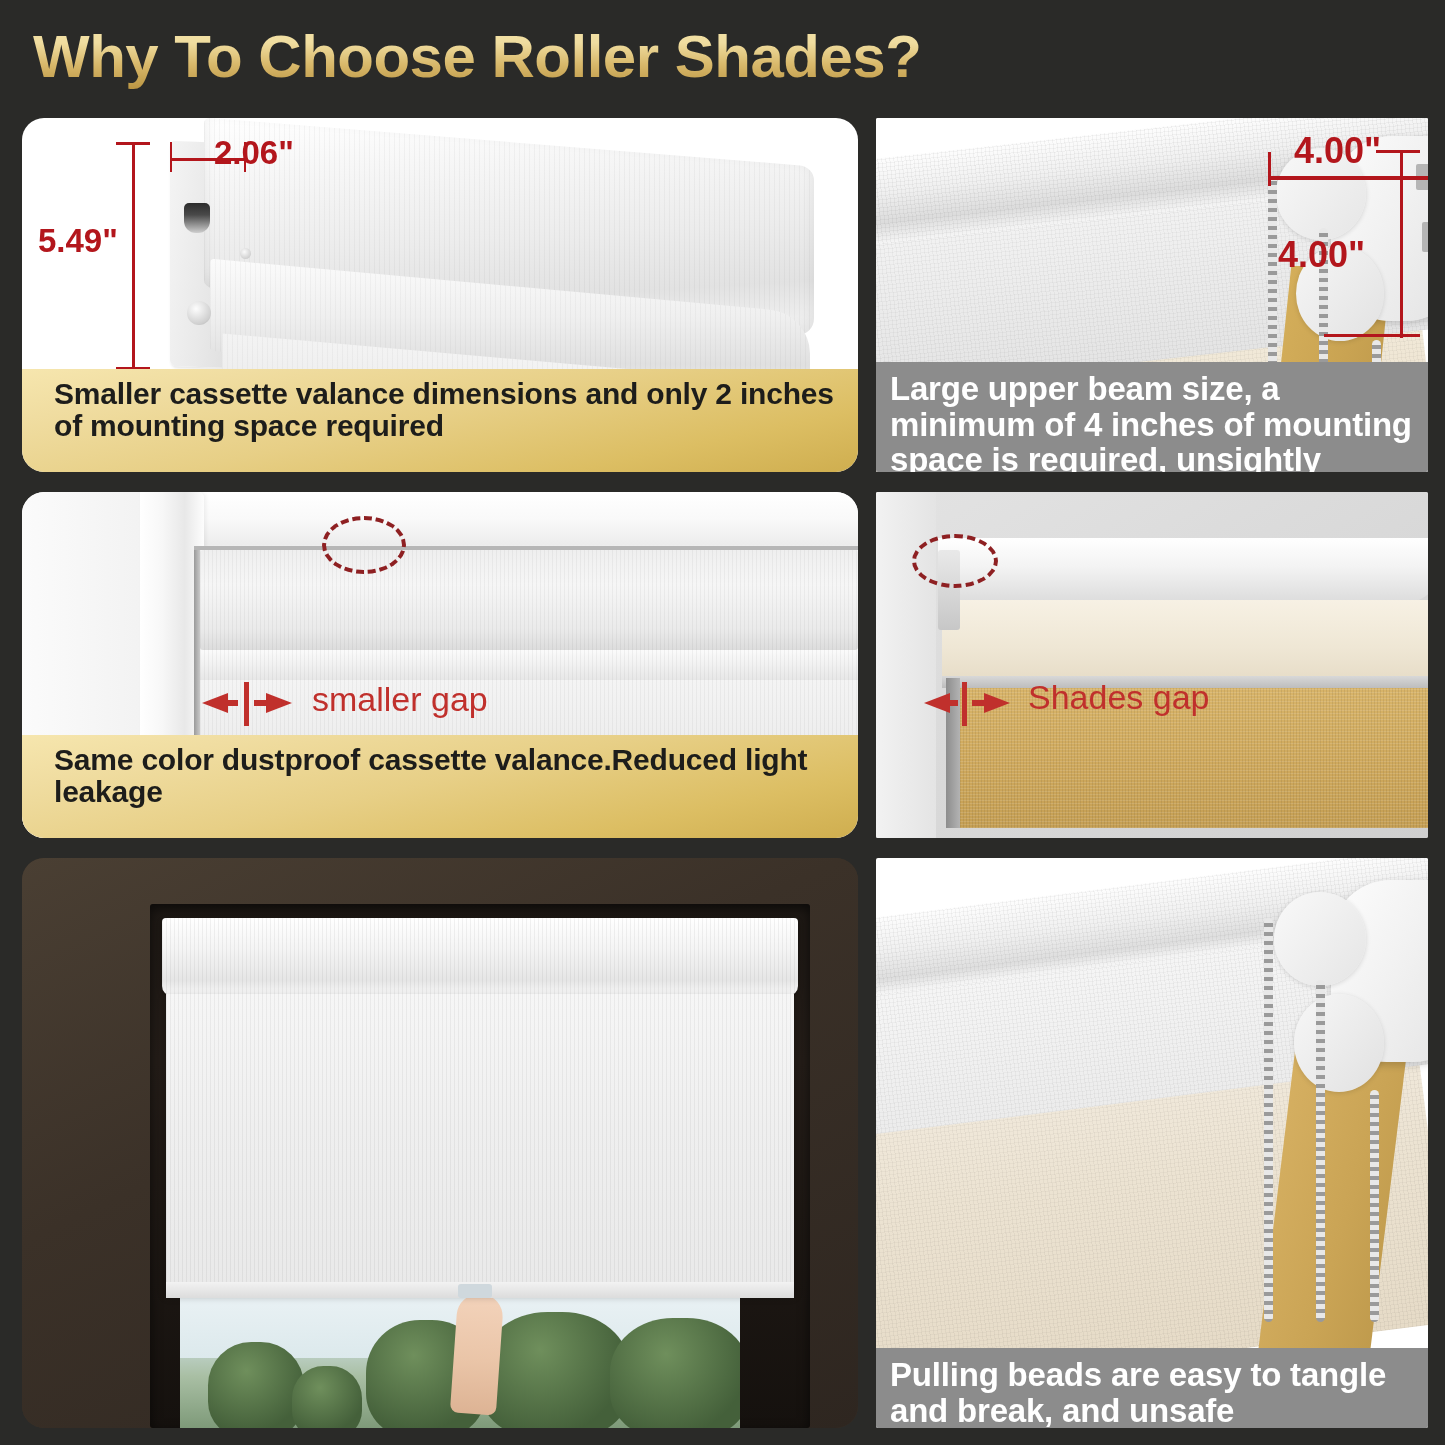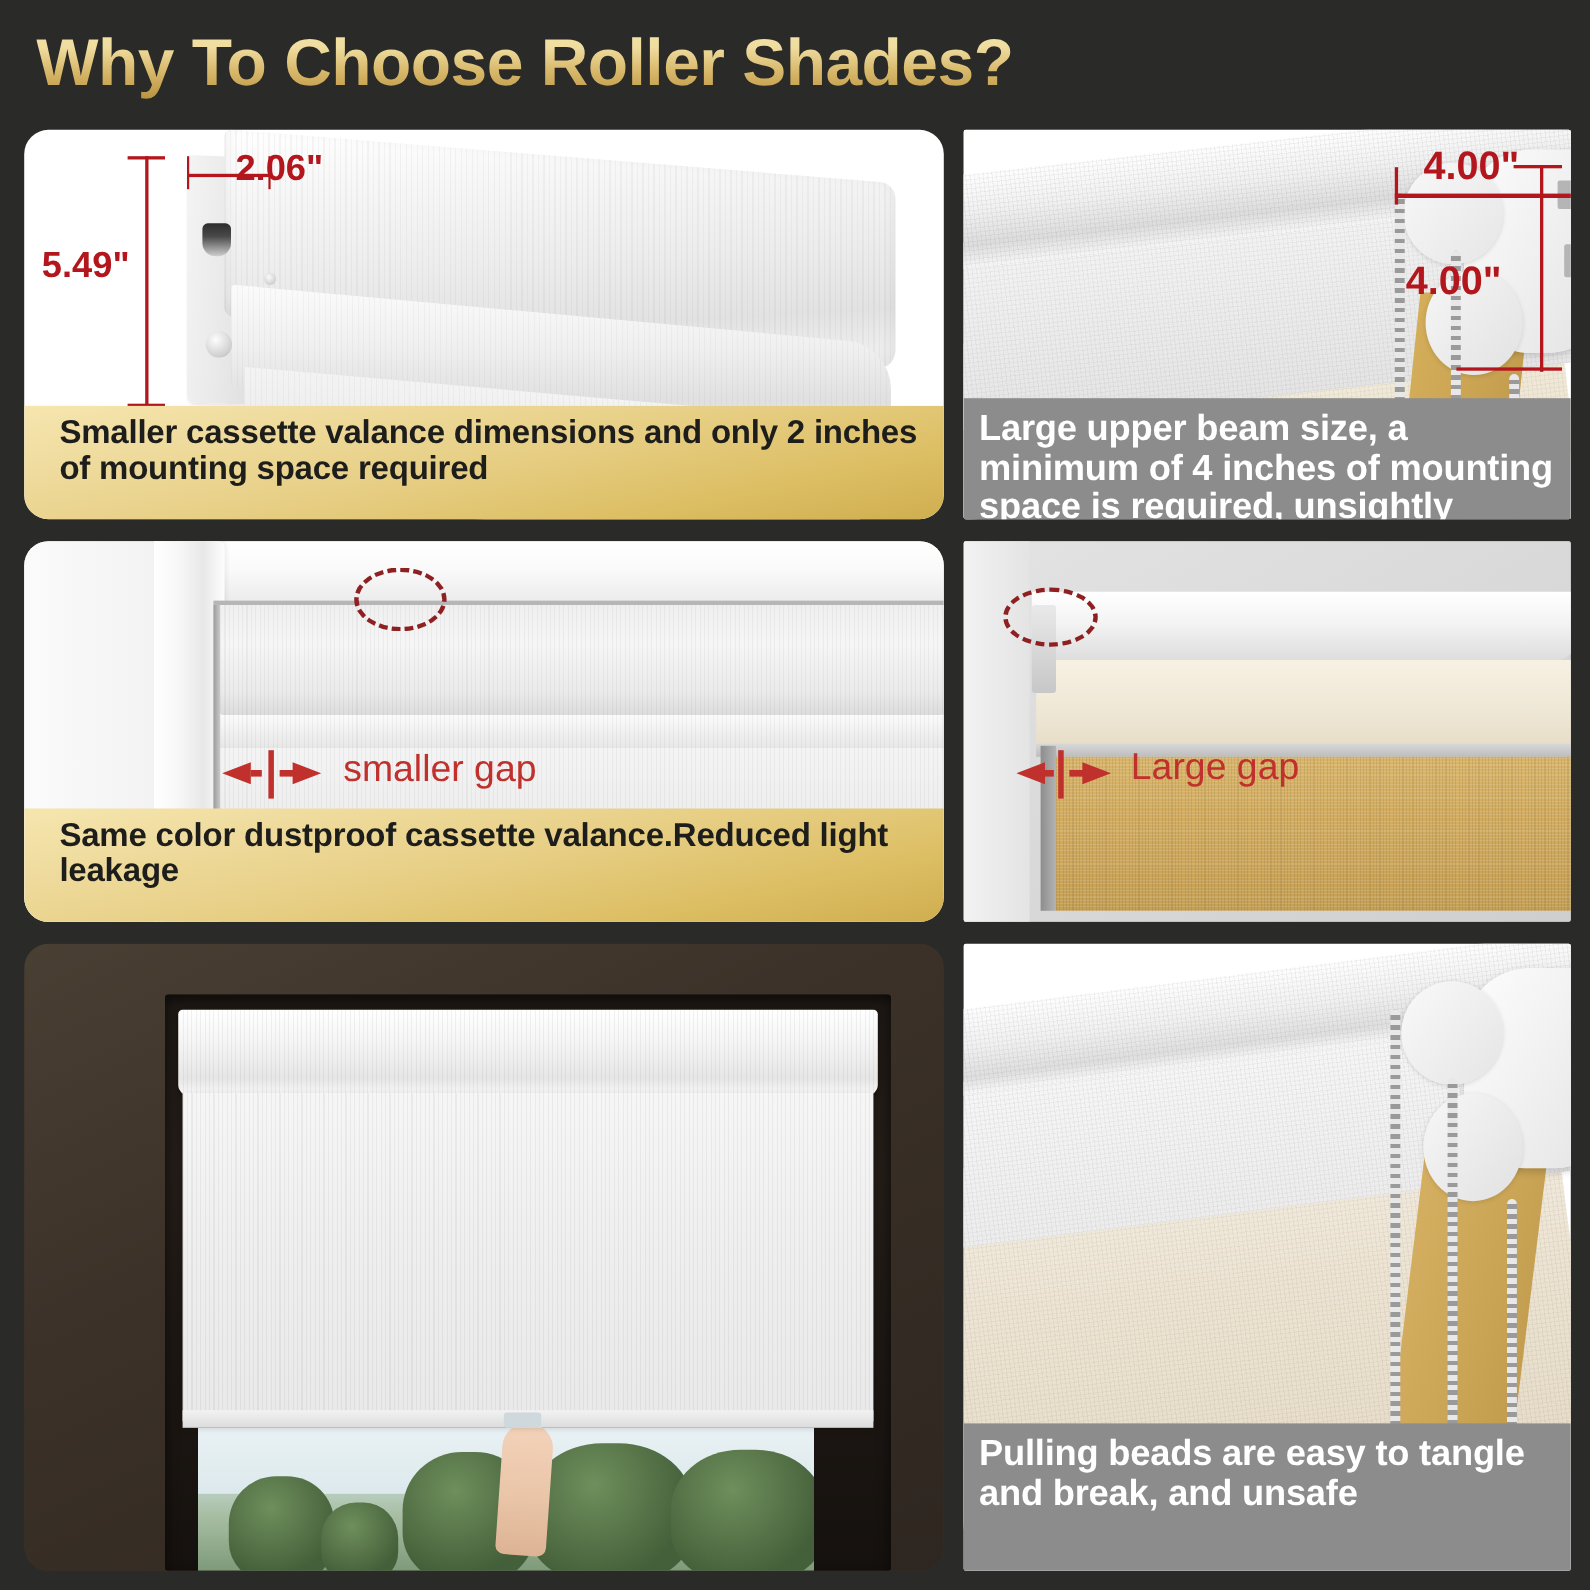--- a/index.html
+++ b/index.html
@@ -476,21 +476,21 @@
 
       <svg style="position:absolute; left:48px; top:196px;" width="60" height="30">
         <polygon points="0,15 26,5 26,25" fill="#c0302c"></polygon>
         <rect x="26" y="12" width="8" height="6" fill="#c0302c"></rect>
       </svg>
       <div class="dim-line" style="left:86px; top:190px; width:5px; height:44px; background:#c0302c;"></div>
       <svg style="position:absolute; left:96px; top:196px;" width="60" height="30">
         <polygon points="38,15 12,5 12,25" fill="#c0302c"></polygon>
         <rect x="0" y="12" width="14" height="6" fill="#c0302c"></rect>
       </svg>
-      <div class="ann-red" style="left:152px; top:186px; font-size:34px;">Large gap</div>
+      <div class="ann-red" style="left:152px; top:186px; font-size:34px;">Shades gap</div>
     </div>
   </div>
 
   <div class="panel left r3 p5">
     <div class="art">
       <div class="room"></div>
       <div class="recess"></div>
       <div class="glass">
         <div class="sky2"></div>
         <div class="tree" style="left:28px; width:96px; height:96px;"></div>
@@ -515,18 +515,18 @@
       <div class="beam"></div>
       <div class="endcap"></div>
       <div class="endcap2"></div>
       <div class="endcap3"></div>
       <div class="notch" style="left:538px; top:50px; width:16px; height:28px;"></div>
       <div class="notch" style="left:544px; top:112px; width:12px; height:32px;"></div>
       <div class="chain" style="left:388px; top:60px; height:404px;"></div>
       <div class="chain" style="left:440px; top:122px; height:342px;"></div>
       <div class="chain" style="left:494px; top:232px; height:232px;"></div>
     </div>
-    <div class="cap gray tall" style="height:134px;">
+    <div class="cap gray tall" style="height:80px;">
       <span>Pulling beads are easy to tangle and break, and unsafe</span>
     </div>
   </div>
 
 </div>
 
 </body></html>

